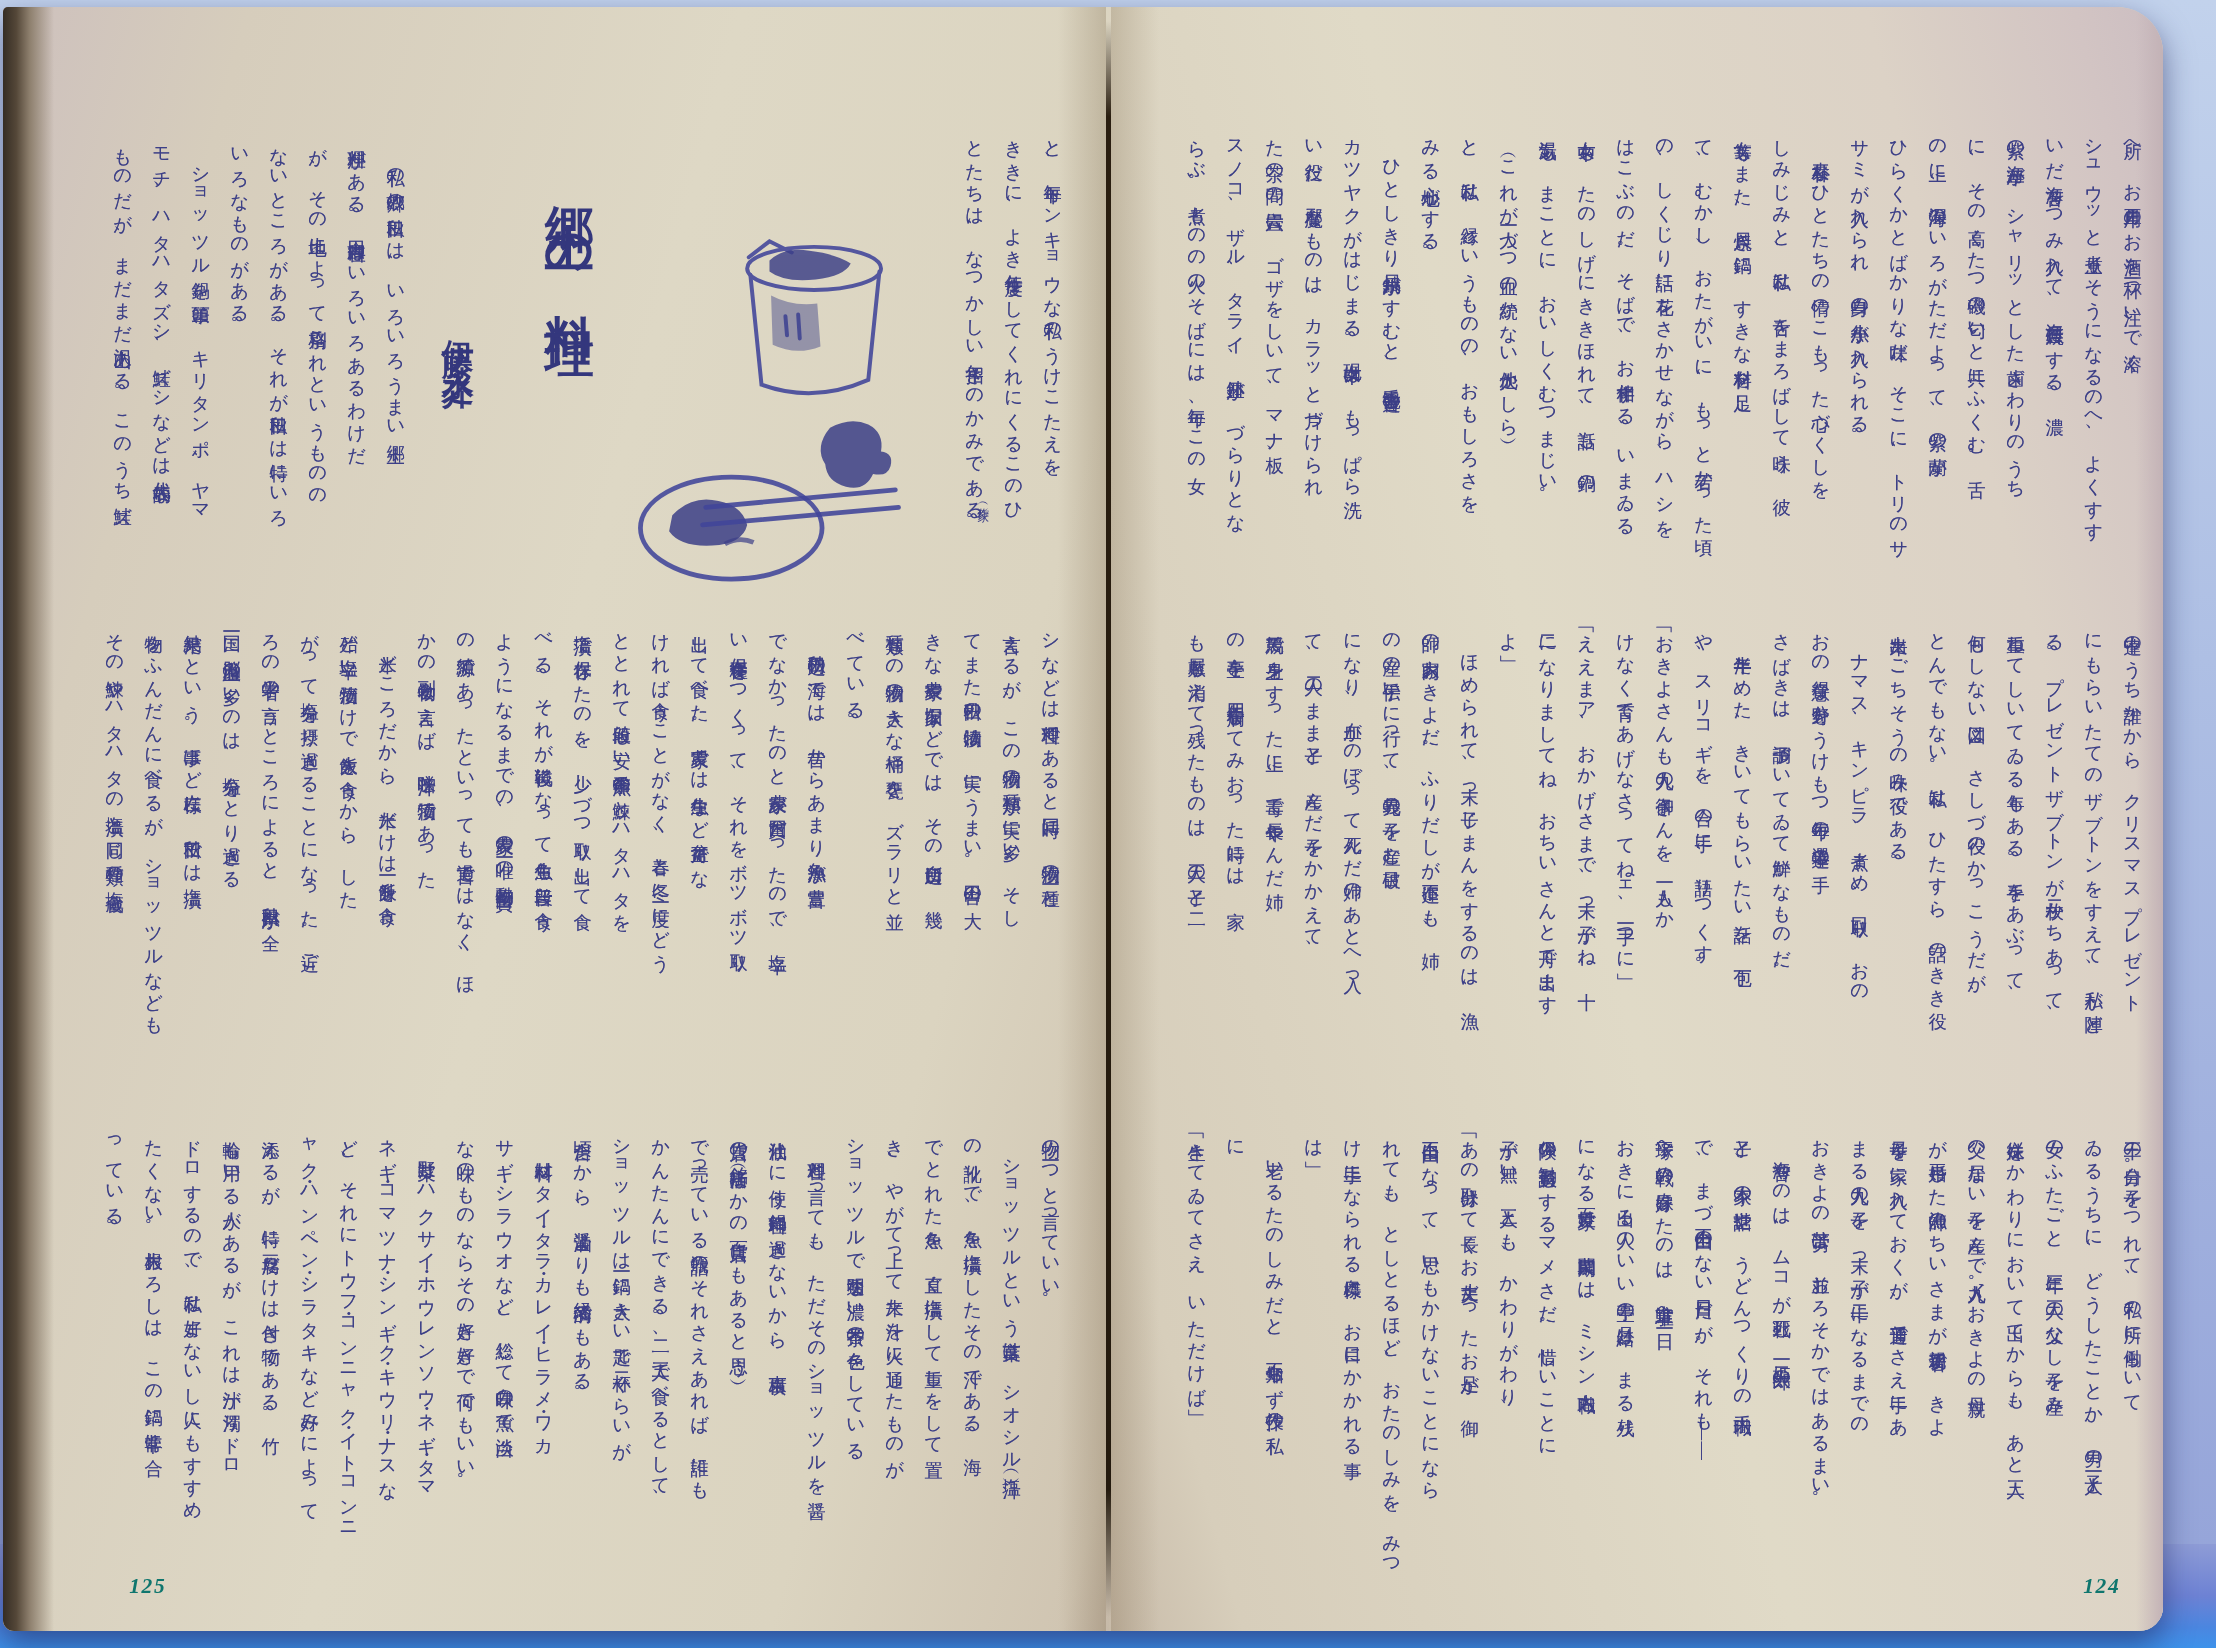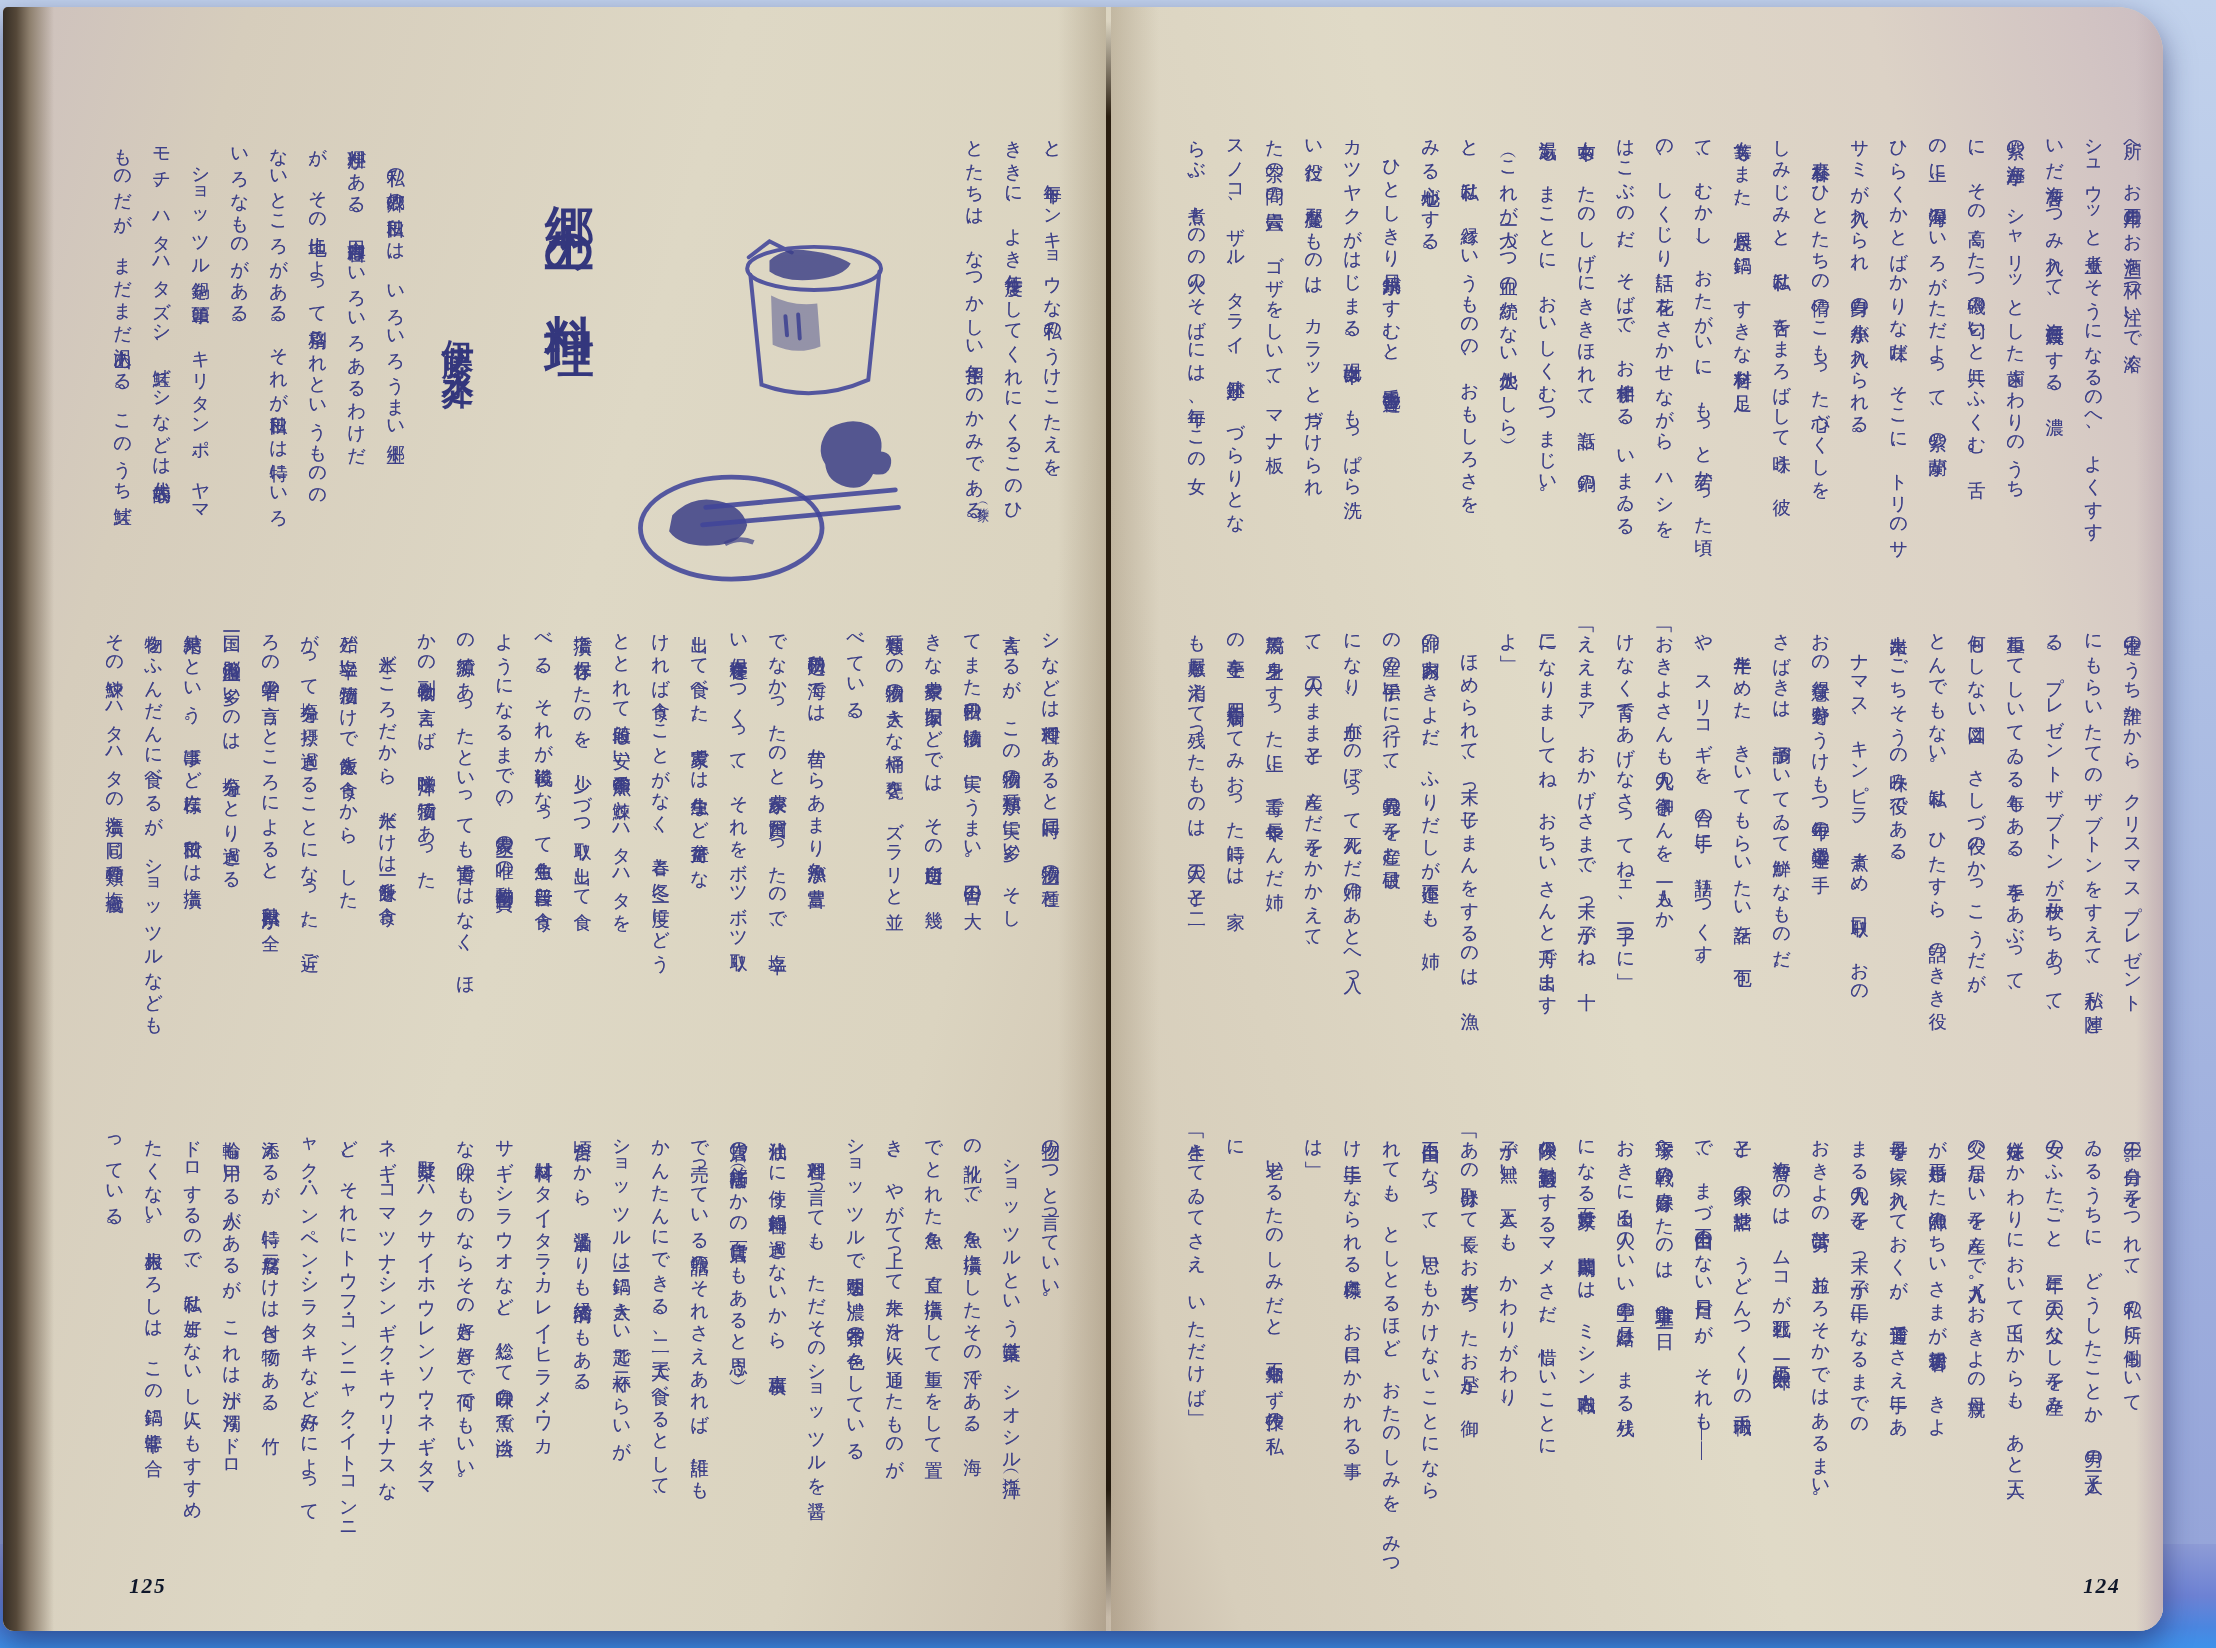--- a/index.html
+++ b/index.html
@@ -55,21 +55,21 @@
   .intro-band{left:0;top:9.6px;width:335px;height:443px;}
   .lp-mid{left:80px;top:614px;width:986px;height:453px;}
   .lp-bot{left:80px;top:1120px;width:986px;height:445px;}
 
   
   .rp-top{left:1160px;top:120px;width:988px;height:453px;}
   .rp-mid{left:1160px;top:614px;width:988px;height:453px;}
   .rp-bot{left:1160px;top:1120px;width:988px;height:445px;}
 
   .page-num{position:absolute;font-style:italic;font-size:21.5px;font-weight:600;
-    color:#0f172a;letter-spacing:1.6px;}
+    color:#0f766e;letter-spacing:1.6px;}
   .pn-left{left:126px;top:1567px;}
   .pn-right{left:2080px;top:1567px;text-align:center;}
 
   .illustration svg{width:100%;height:100%;}
 </style>
 </head>
 <body>
 
 <div class="bottom-strip"></div>
 

